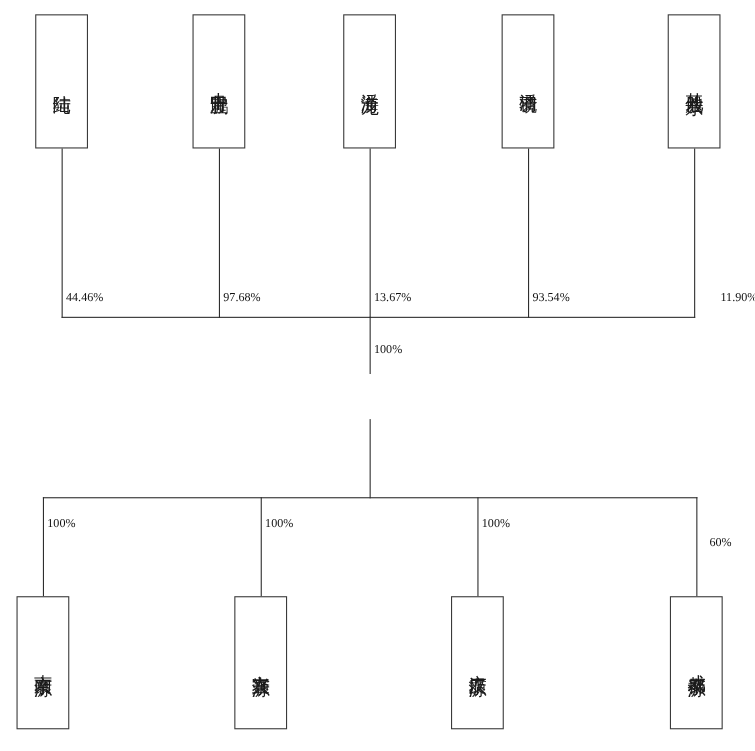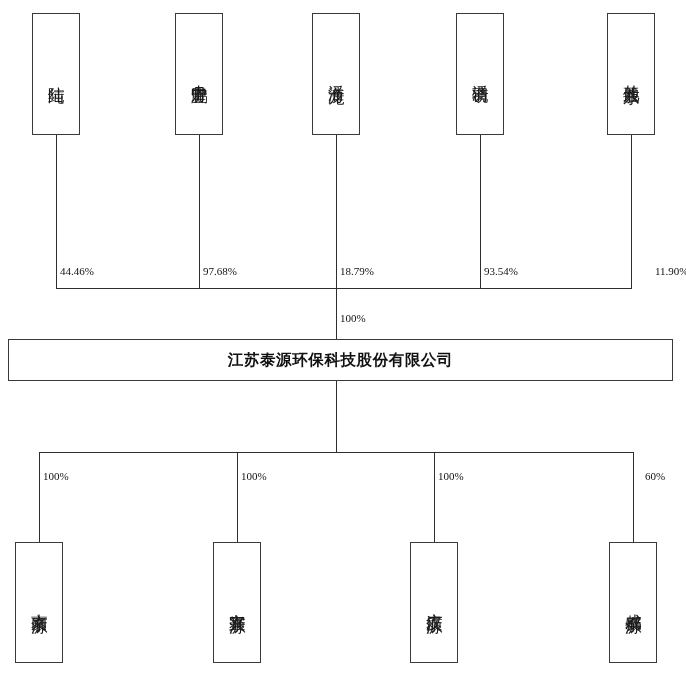--- a/index.html
+++ b/index.html
@@ -108,41 +108,38 @@
   </div>
 
   <div class="vline" style="left:56px;  top:135px; height:154px;"></div>
   <div class="vline" style="left:199px; top:135px; height:154px;"></div>
   <div class="vline" style="left:336px; top:135px; height:154px;"></div>
   <div class="vline" style="left:480px; top:135px; height:154px;"></div>
   <div class="vline" style="left:631px; top:135px; height:154px;"></div>
 
   <span class="pct-label" style="left:60px;  top:252px;">44.46%</span>
   <span class="pct-label" style="left:203px; top:252px;">97.68%</span>
-  <span class="pct-label" style="left:340px; top:252px;">18.79%</span>
+  <span class="pct-label" style="left:340px; top:252px;">13.67%</span>
   <span class="pct-label" style="left:484px; top:252px;">93.54%</span>
   <span class="pct-label" style="left:655px; top:252px;text-align:right;">11.90%</span>
 
   <div class="hline" style="left:56px; top:288px; width:576px;"></div>
 
   <div class="vline" style="left:336px; top:288px; height:52px;"></div>
   <span class="pct-label" style="left:340px; top:299px;">100%</span>
 
-  <div class="company-box">
-    <span class="company-text">江苏泰源环保科技股份有限公司</span>
-  </div>
 
   <div class="vline" style="left:336px; top:381px; height:72px;"></div>
 
   <div class="hline" style="left:39px; top:452px; width:595px;"></div>
 
   <span class="pct-label" style="left:43px;  top:457px;">100%</span>
   <span class="pct-label" style="left:241px; top:457px;">100%</span>
   <span class="pct-label" style="left:438px; top:457px;">100%</span>
-  <span class="pct-label" style="left:645px; top:457px;">60%</span>
+  <span class="pct-label" style="left:645px; top:474px;">60%</span>
 
   <div class="vline" style="left:39px;  top:452px; height:91px;"></div>
   <div class="vline" style="left:237px; top:452px; height:91px;"></div>
   <div class="vline" style="left:434px; top:452px; height:91px;"></div>
   <div class="vline" style="left:633px; top:452px; height:91px;"></div>
 
   <div class="node-box subsidiary-box" style="left:15px;">
     <span class="vtext">南京泰源</span>
   </div>
   <div class="node-box subsidiary-box" style="left:213px;">

